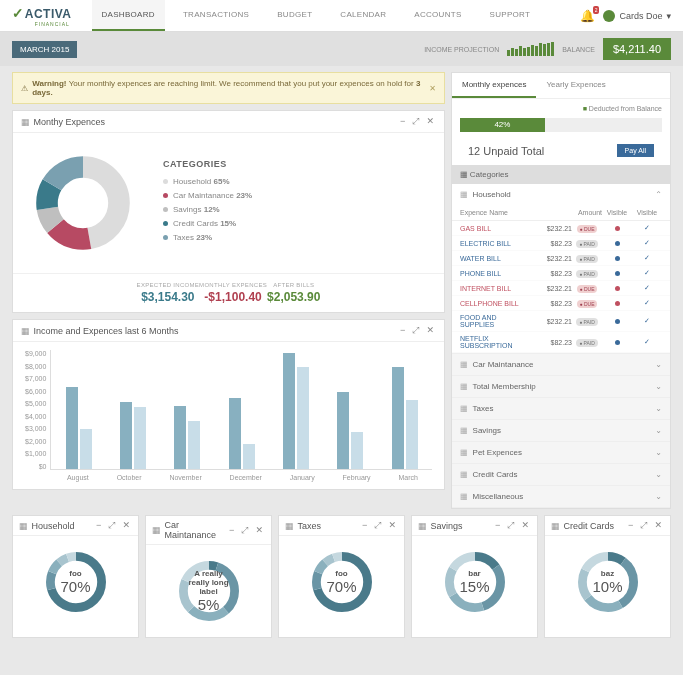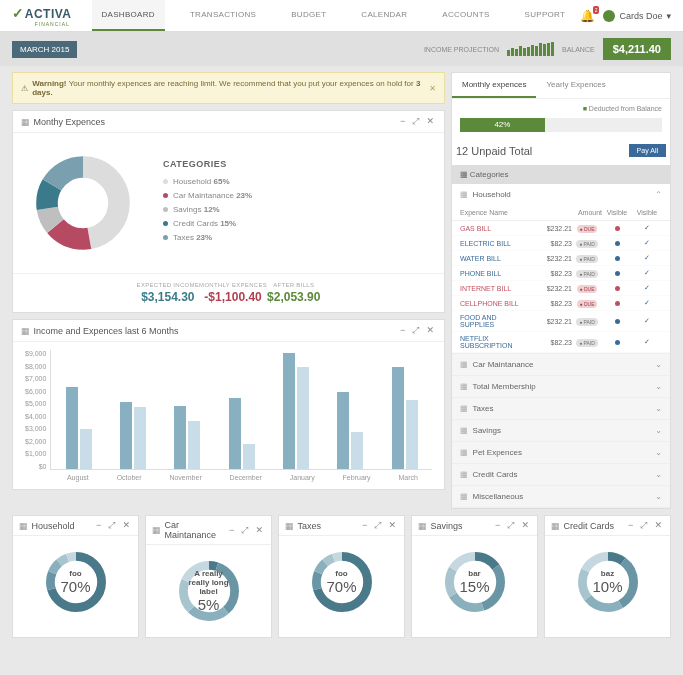--- a/index.html
+++ b/index.html
@@ -2,37 +2,37 @@
 <html><head>
 <meta charset="utf-8">
 <style>
 * { margin: 0; padding: 0; box-sizing: border-box; }
 body { font-family: Arial, sans-serif; font-size: 10px; background: #e8e8e8; color: #555; width: 683px; }
 .header { background: #fff; border-bottom: 1px solid #ddd; height: 32px; display: flex; align-items: center; padding: 0 12px; }
 .logo { display: flex; align-items: baseline; gap: 1px; }
 .logo-mark { color: #5a8a3a; font-size: 14px; font-weight: bold; }
 .logo-text { font-size: 12px; font-weight: bold; color: #3a5a6a; letter-spacing: 0.5px; }
 .logo-sub { font-size: 5px; color: #5a8a3a; letter-spacing: 1px; margin-left: 10px; }
-.nav { display: flex; margin-left: 20px; gap: 15px; }
+.nav { display: flex; margin-left: 20px; gap: 8px; }
 .nav-item { padding: 10px 10px; font-size: 8px; color: #888; cursor: pointer; letter-spacing: 0.3px; }
 .nav-item.active { color: #555; border-bottom: 2px solid #5a8a3a; background: #f5f5f5; }
 .header-right { margin-left: auto; display: flex; align-items: center; gap: 8px; }
 .bell { position: relative; font-size: 12px; color: #999; }
 .badge { position: absolute; top: -3px; right: -4px; background: #c44; color: #fff; font-size: 5px; padding: 1px 2px; border-radius: 2px; }
 .user { display: flex; align-items: center; gap: 4px; font-size: 9px; color: #555; }
 .user .av { width: 12px; height: 12px; background: #5a8a3a; border-radius: 50%; }
 
 .subbar { background: #e0e0e0; padding: 6px 12px; display: flex; align-items: center; }
 .date-btn { background: #4a6a7a; color: #fff; padding: 4px 8px; font-size: 8px; border: none; cursor: pointer; }
 .sub-right { margin-left: auto; display: flex; align-items: center; gap: 8px; }
 .proj-label { font-size: 7px; color: #888; }
 .bars { display: flex; align-items: flex-end; gap: 1px; height: 14px; }
 .bars span { width: 3px; background: #5a8a3a; }
 .balance-label { font-size: 7px; color: #888; }
-.balance-val { background: #5a8a3a; color: #fff; padding: 5px 10px; font-size: 11px; font-weight: bold; }
+.balance-val { background: #5a8a3a; color: #fff; padding: 5px 10px; font-size: 11px; font-weight: normal; }
 
 .main { display: flex; gap: 6px; padding: 6px 12px; }
 .left { flex: 1; display: flex; flex-direction: column; gap: 6px; }
 .right { width: 220px; background: #fff; border: 1px solid #ddd; }
 
 .warning { background: #faf5d8; border: 1px solid #e8dfa0; padding: 6px 8px; font-size: 8px; color: #7a6a3a; display: flex; align-items: center; }
 .warning .wi { margin-right: 4px; }
 .warning .cl { margin-left: auto; color: #b0a060; cursor: pointer; }
 
 .panel { background: #fff; border: 1px solid #ddd; }
@@ -76,21 +76,21 @@
 .mini-label .t { font-size: 8px; font-weight: bold; }
 .mini-label .p { font-size: 15px; }
 
 .right .tabs { display: flex; border-bottom: 1px solid #eee; }
 .right .tab { padding: 7px 10px; font-size: 8px; color: #888; cursor: pointer; }
 .right .tab.active { color: #444; border-bottom: 2px solid #5a8a3a; }
 .ded { font-size: 7px; color: #888; padding: 6px 8px; text-align: right; }
 .ded::before { content: "■ "; color: #5a8a3a; }
 .prog { margin: 0 8px 8px; height: 14px; background: #eee; position: relative; }
 .prog .fill { height: 100%; background: #5a8a3a; width: 42%; text-align: center; color: #fff; font-size: 8px; line-height: 14px; }
-.unpaid { display: flex; align-items: center; padding: 4px 4px 8px; }
+.unpaid { display: flex; align-items: center; padding: 4px 16px 8px; }
 .unpaid-text { font-size: 11px; color: #555; }
 .payall { margin-left: auto; background: #3a6a9a; color: #fff; border: none; padding: 3px 8px; font-size: 7px; cursor: pointer; }
 
 .cat-header { background: #ddd; padding: 5px 8px; font-size: 8px; color: #666; }
 .acc { border-bottom: 1px solid #eee; }
 .acc-head { padding: 6px 8px; font-size: 8px; color: #666; display: flex; align-items: center; background: #f5f5f5; cursor: pointer; }
 .acc-head .ic { margin-right: 5px; color: #aaa; }
 .acc-head .chev { margin-left: auto; color: #999; }
 .acc.open .acc-head { background: #fff; }
 .acc-body { display: none; }

